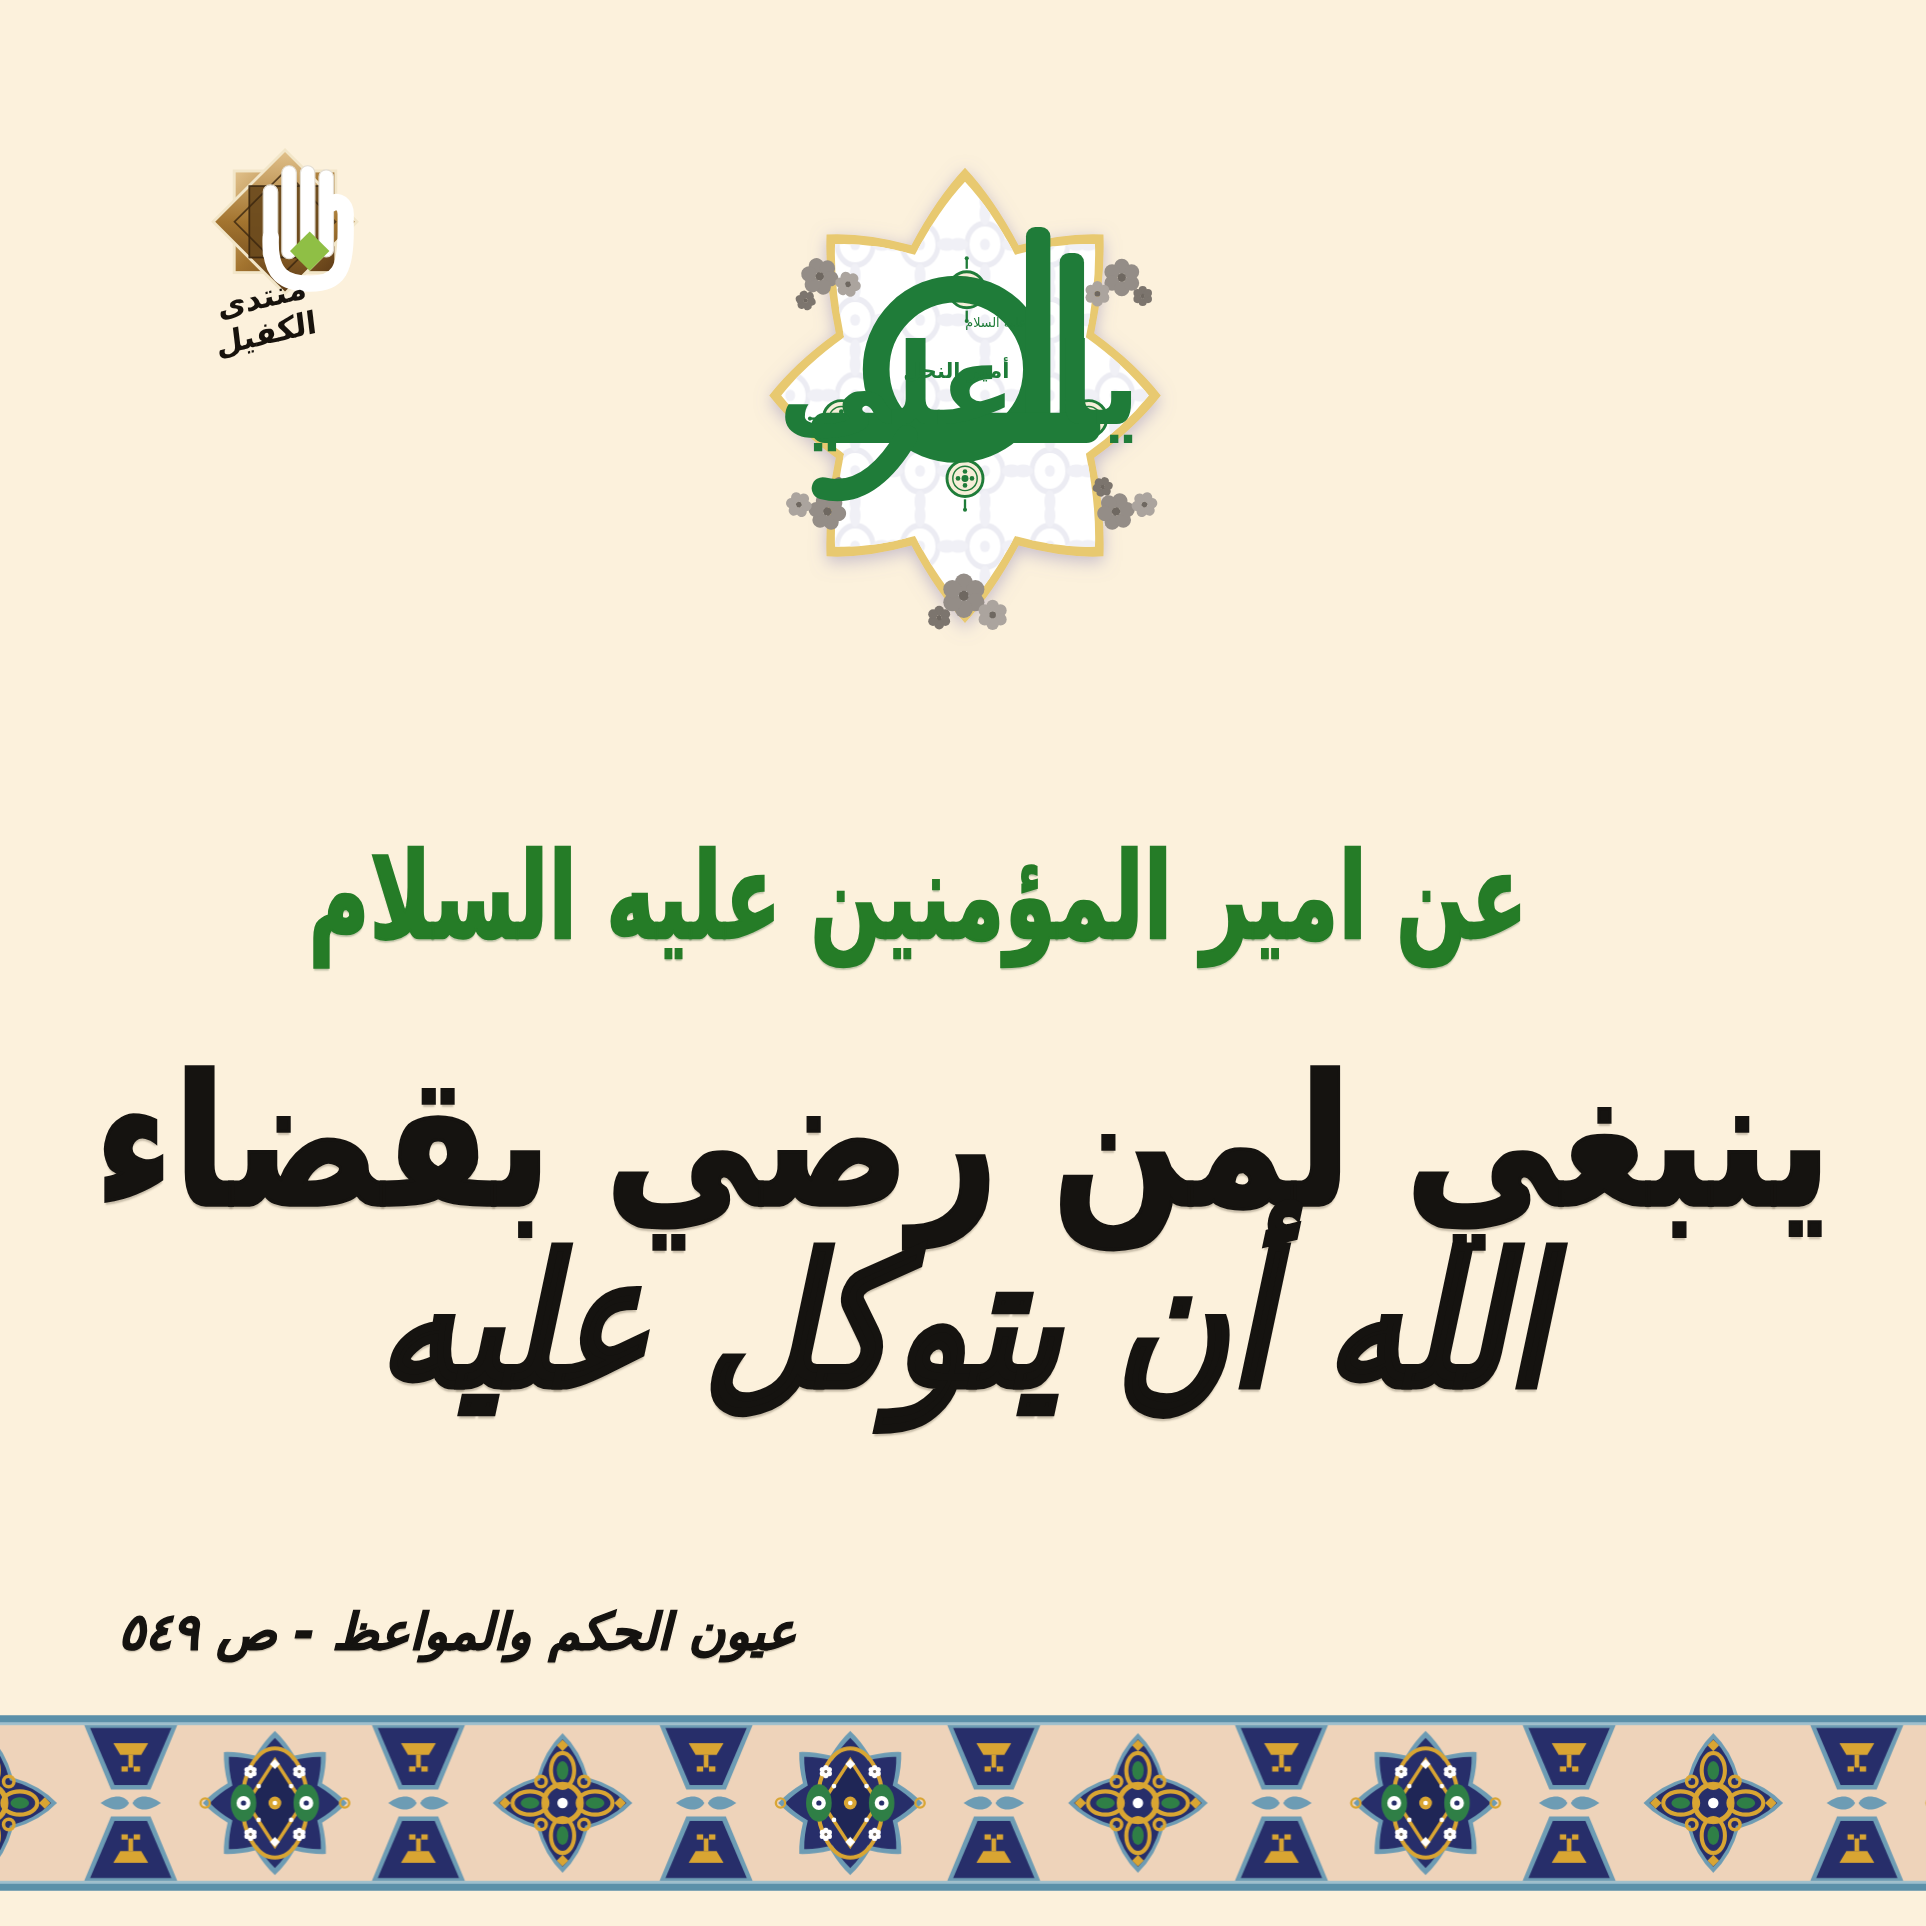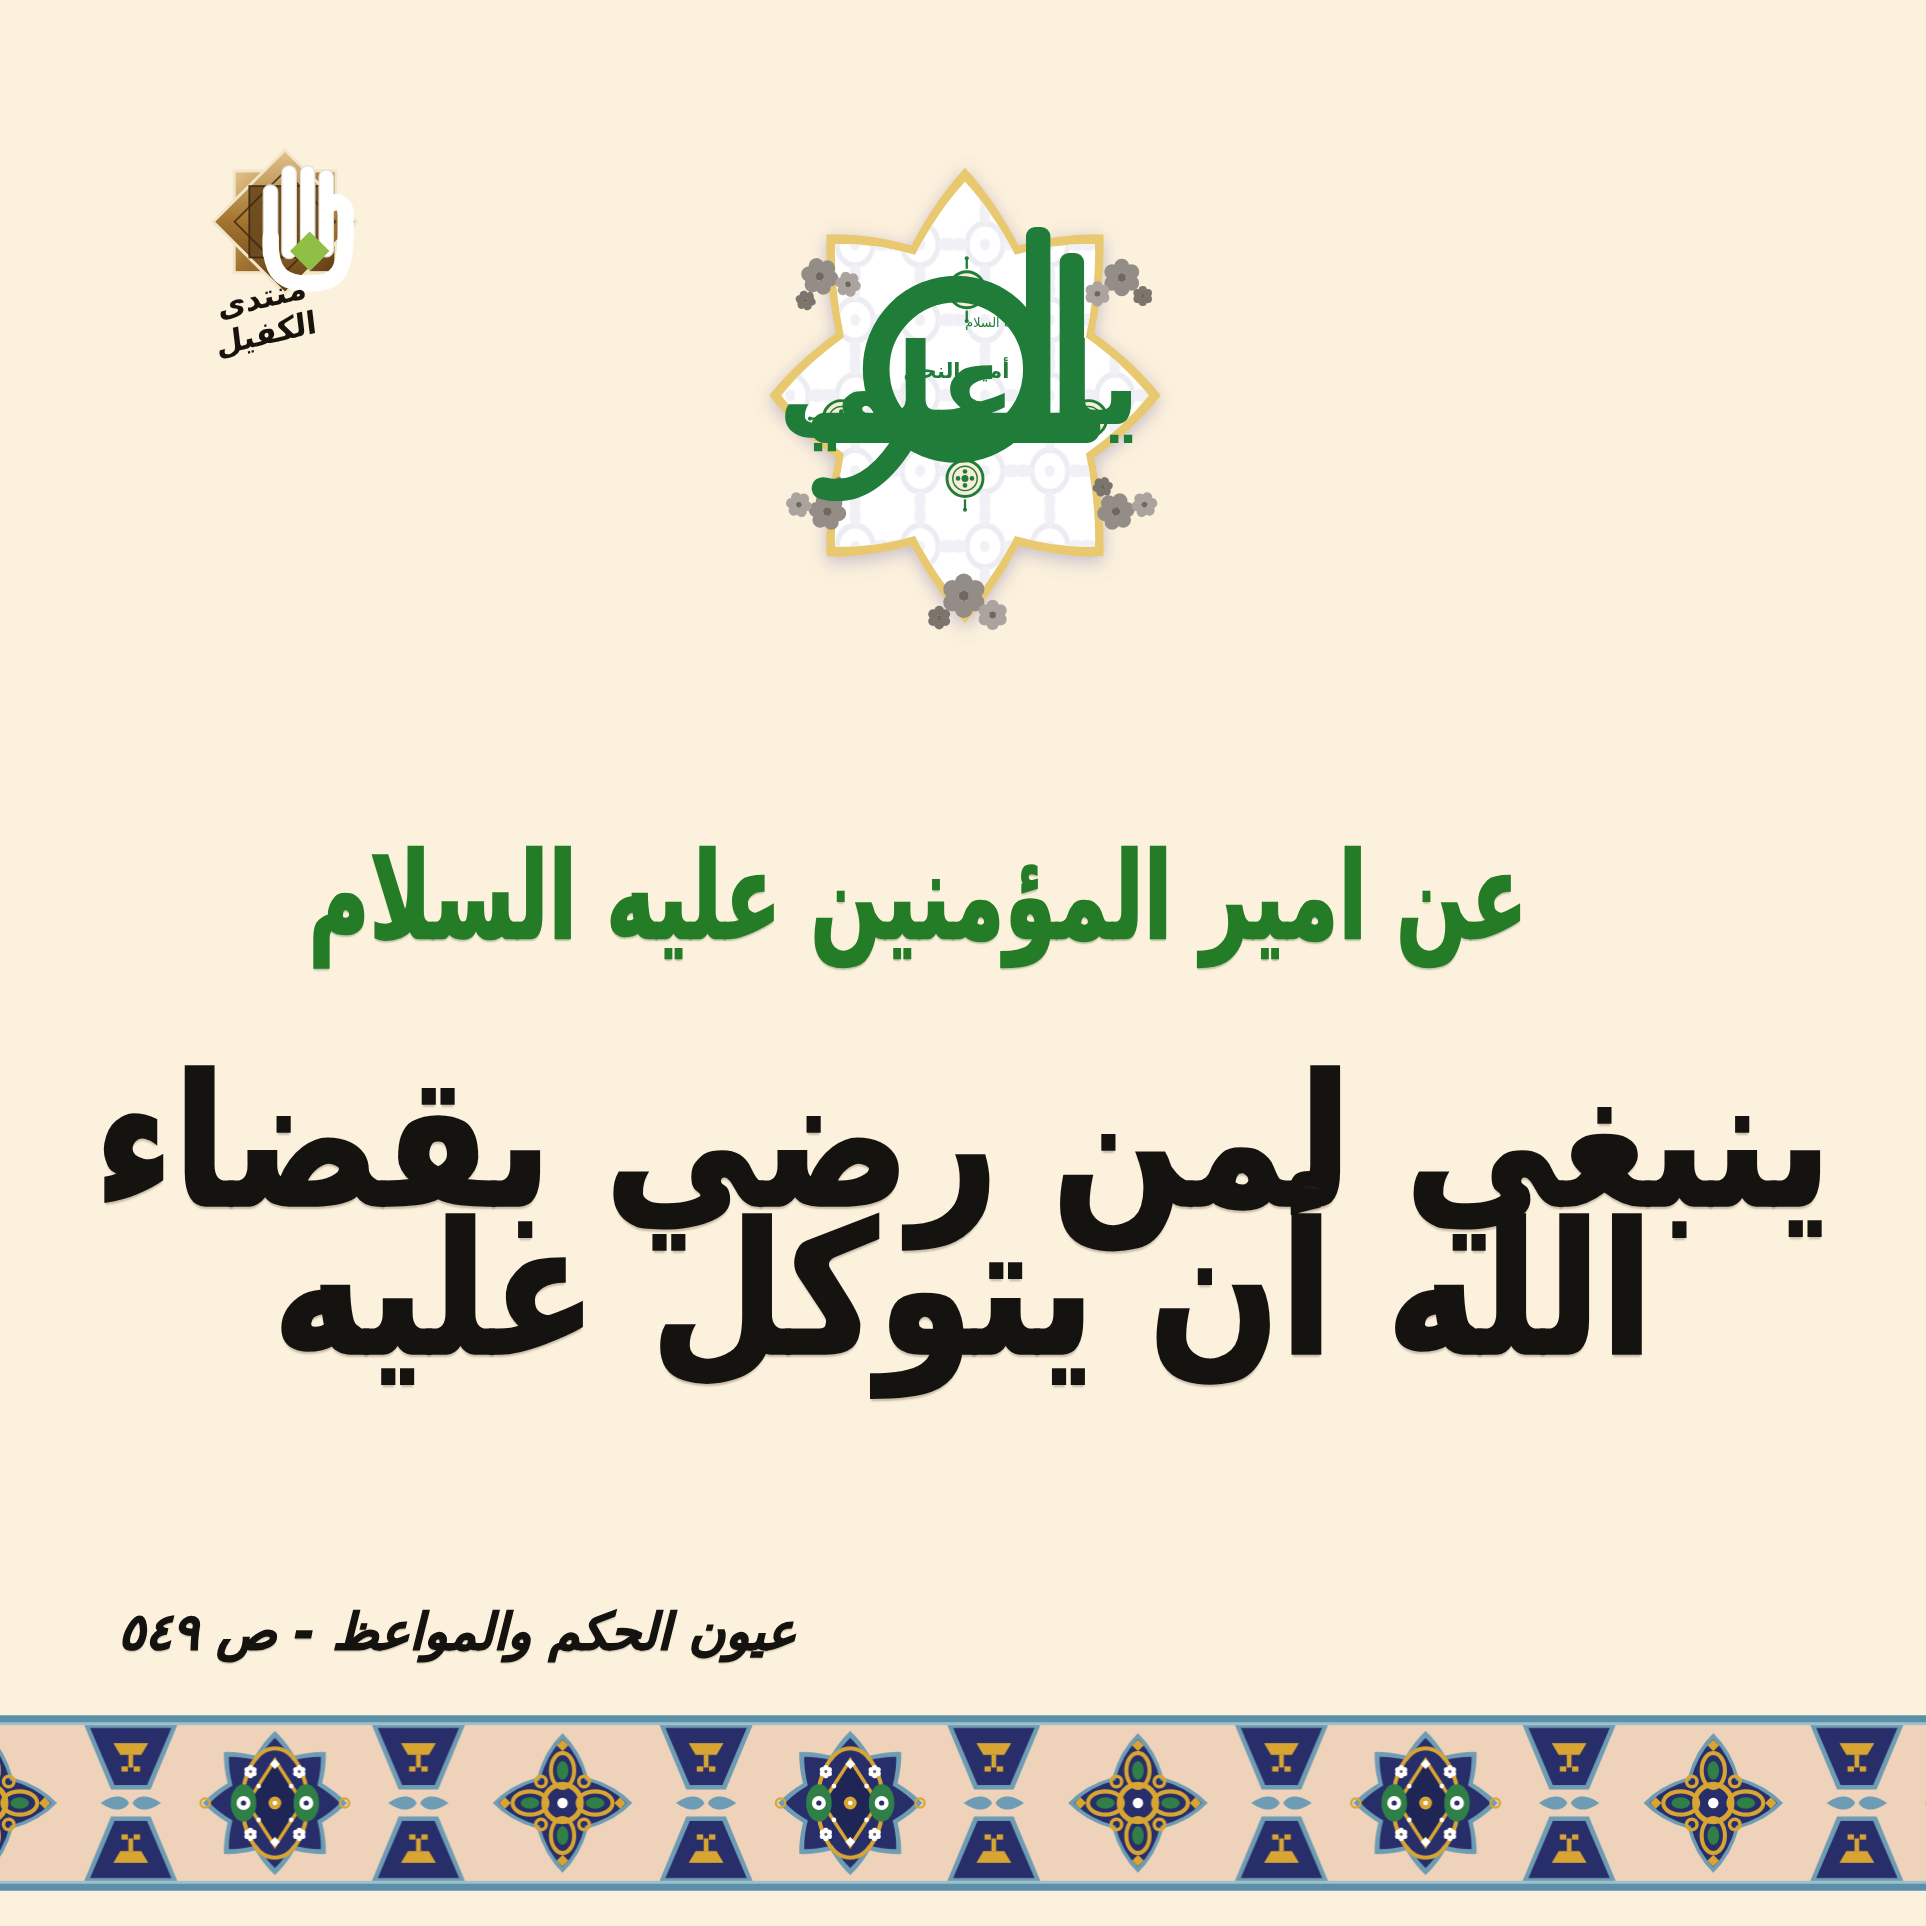--- a/index.html
+++ b/index.html
@@ -30,21 +30,21 @@
     transform:scaleY(1.5) scaleX(1.04);transform-origin:center;
     text-shadow:0 2.3px 1.2px rgba(15,60,15,.25);
     direction:rtl;white-space:nowrap;
   }
   
   .quote-line{
     left:0;width:1926px;height:250px;
     display:flex;align-items:center;justify-content:center;
   }
   .quote-1{top:1016px;text-align:center;}
-  .quote-2{top:1164px;}
+  .quote-2{top:1196px;font-style:italic;}
   .quote-line span{
     display:inline-block;font-size:154px;font-weight:bold;color:#151310;
     -webkit-text-stroke:2.9px #151310;
     transform:scaleY(1.18);transform-origin:center;
     text-shadow:0 4.1px 1.7px rgba(70,58,40,.28);
     direction:rtl;white-space:nowrap;
   }
   
   .source{
     left:69px;top:1603px;width:727px;

